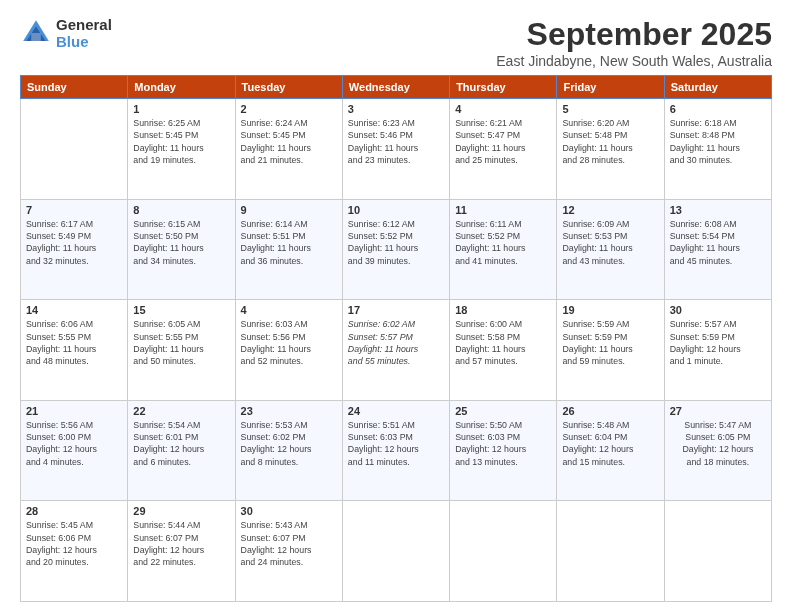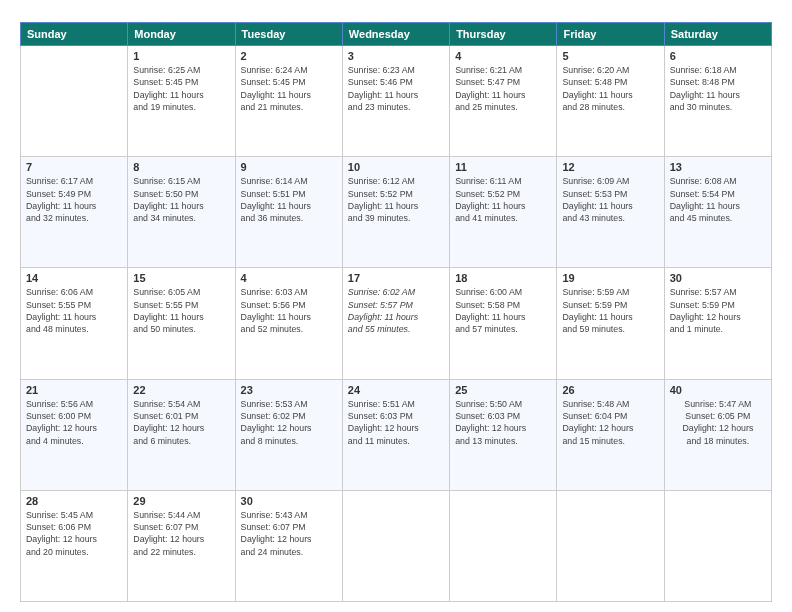--- a/index.html
+++ b/index.html
@@ -75,27 +75,42 @@
       margin-bottom: 2px;
     }
     .day-info {
       font-size: 8.8px;
       color: #444;
       line-height: 1.4;
     }
     .empty { background: #f9f9f9; }
     tr:nth-child(even) td { background-color: #f5f8ff; }
     tr:nth-child(odd) td { background-color: #fff; }
-    .calendar thead tr th { background-color: #0f766e; }
+    .calendar thead tr th { background-color: #c2410c; }
   </style>
 </head>
 <body>
 
 <div class="page">
   <div class="header">
+    <div class="logo">
+      <svg class="logo-icon" viewBox="0 0 40 40">
+        <polygon points="20,4 36,30 4,30" fill="#4a90d9"></polygon>
+        <polygon points="20,12 32,30 8,30" fill="#2a60a9"></polygon>
+        <rect x="14" y="20" width="12" height="10" fill="#fff" opacity="0.3"></rect>
+      </svg>
+      <div>
+        <div style="font-size:15px;font-weight:bold;color:#333;">General</div>
+        <div style="font-size:15px;font-weight:bold;color:#4a90d9;">Blue</div>
+      </div>
+    </div>
+    <div class="title-block">
+      <div class="main-title">September 2025</div>
+      <div class="subtitle">East Jindabyne, New South Wales, Australia</div>
+    </div>
   </div>
 
   <table class="calendar">
     <thead>
       <tr>
 
       <th>Sunday</th>
           <th>Monday</th>
           <th>Tuesday</th>
           <th>Wednesday</th>
@@ -289,21 +304,21 @@
 and 13 minutes.</div>
           </td>
           <td>
             <span class="day-num">26</span>
             <div class="day-info" style="white-space: pre-line;">Sunrise: 5:48 AM
 Sunset: 6:04 PM
 Daylight: 12 hours
 and 15 minutes.</div>
           </td>
           <td>
-            <span class="day-num">40</span>
+            <span class="day-num">27</span>
             <div class="day-info" style="white-space: pre-line; text-align: center;">Sunrise: 5:47 AM
 Sunset: 6:05 PM
 Daylight: 12 hours
 and 18 minutes.</div>
           </td>
         </tr>
         <tr>
           <td>
             <span class="day-num">28</span>
             <div class="day-info" style="white-space: pre-line;">Sunrise: 5:45 AM

